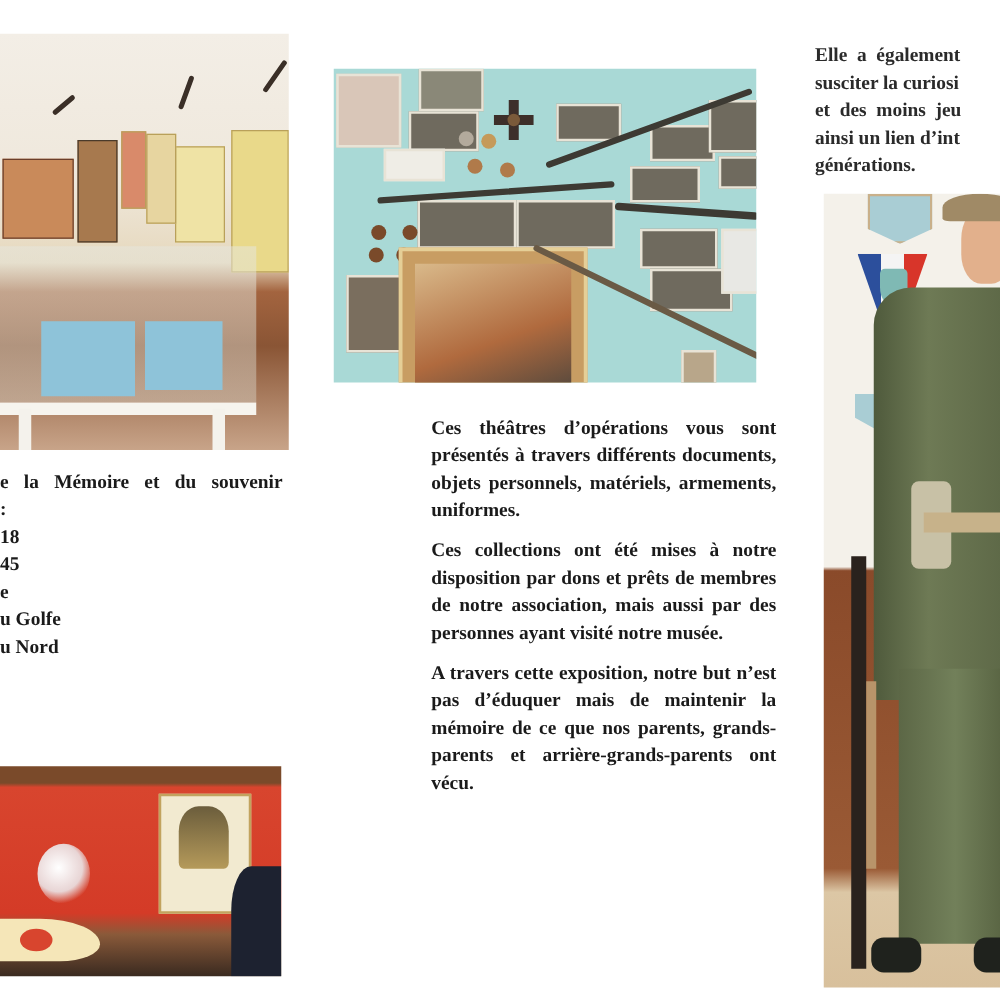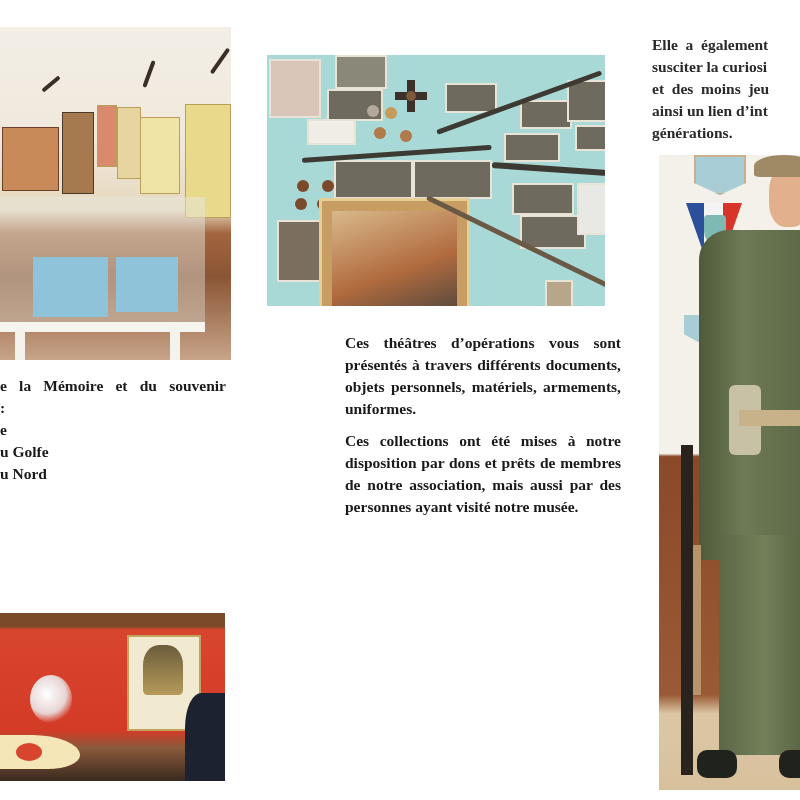--- a/index.html
+++ b/index.html
@@ -144,30 +144,33 @@
   <div class="hat"></div>
   <div class="rifle-stock"></div>
   <div class="rifle-wood"></div>
   <div class="boot" style="left:38px;"></div>
   <div class="boot" style="left:120px;"></div>
 </div>
 
 <div class="txt" style="left:0;top:375px;width:226px;">
   <p class="just-last">e la Mémoire et du souvenir</p>
   <p>:</p>
+  <p>18</p>
+  <p>45</p>
   <p>e</p>
   <p>u Golfe</p>
   <p>u Nord</p>
 </div>
 
 <div class="txt" style="left:297px;top:332px;width:276px;margin-left:48px;">
   <p>Ces théâtres d’opérations vous sont présentés à travers différents documents, objets personnels, matériels, armements, uniformes.</p>
   <div class="gap"></div>
   <p>Ces collections ont été mises à notre disposition par dons et prêts de membres de notre association, mais aussi par des personnes ayant visité notre musée.</p>
   <div class="gap"></div>
+  <p>A travers cette exposition, notre but n’est pas d’éduquer mais de maintenir la mémoire de ce que nos parents, grands-parents et arrière-grands-parents ont vécu.</p>
 </div>
 
 <div class="txt" style="left:652px;top:34px;width:170px;color:#2a2a2a;">
   <p style="white-space:pre;">Elle  a  également</p>
   <p style="white-space:pre;">susciter la curiosi</p>
   <p style="white-space:pre;">et  des  moins  jeu</p>
   <p style="white-space:pre;">ainsi un lien d’int</p>
   <p>générations.</p>
 </div>
 

